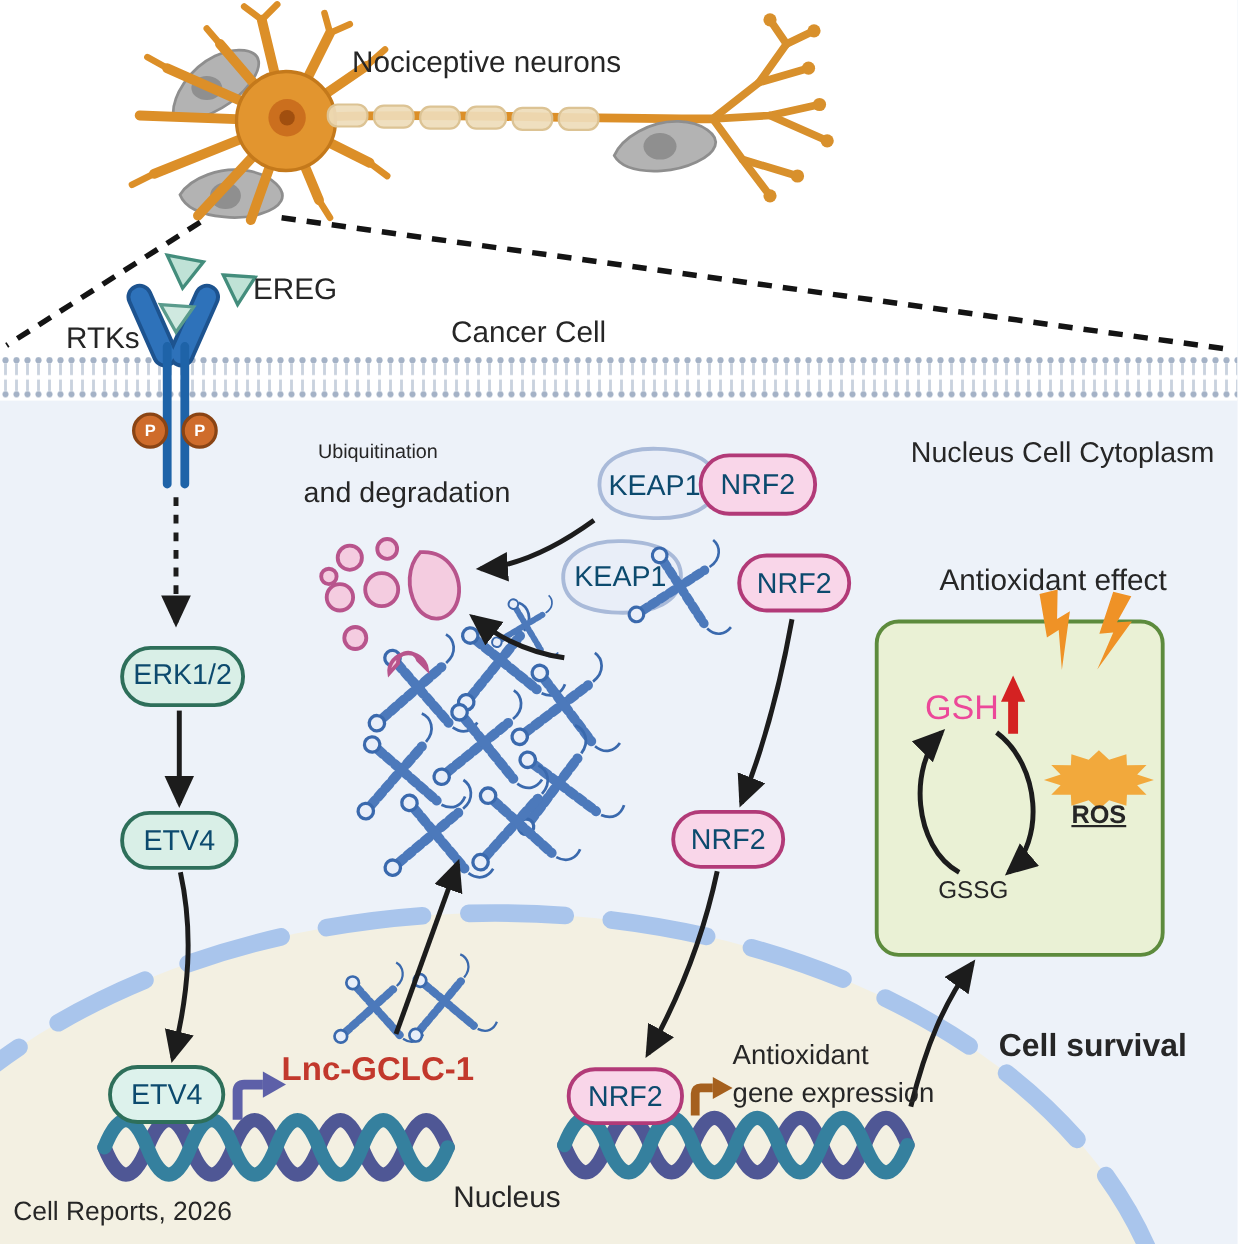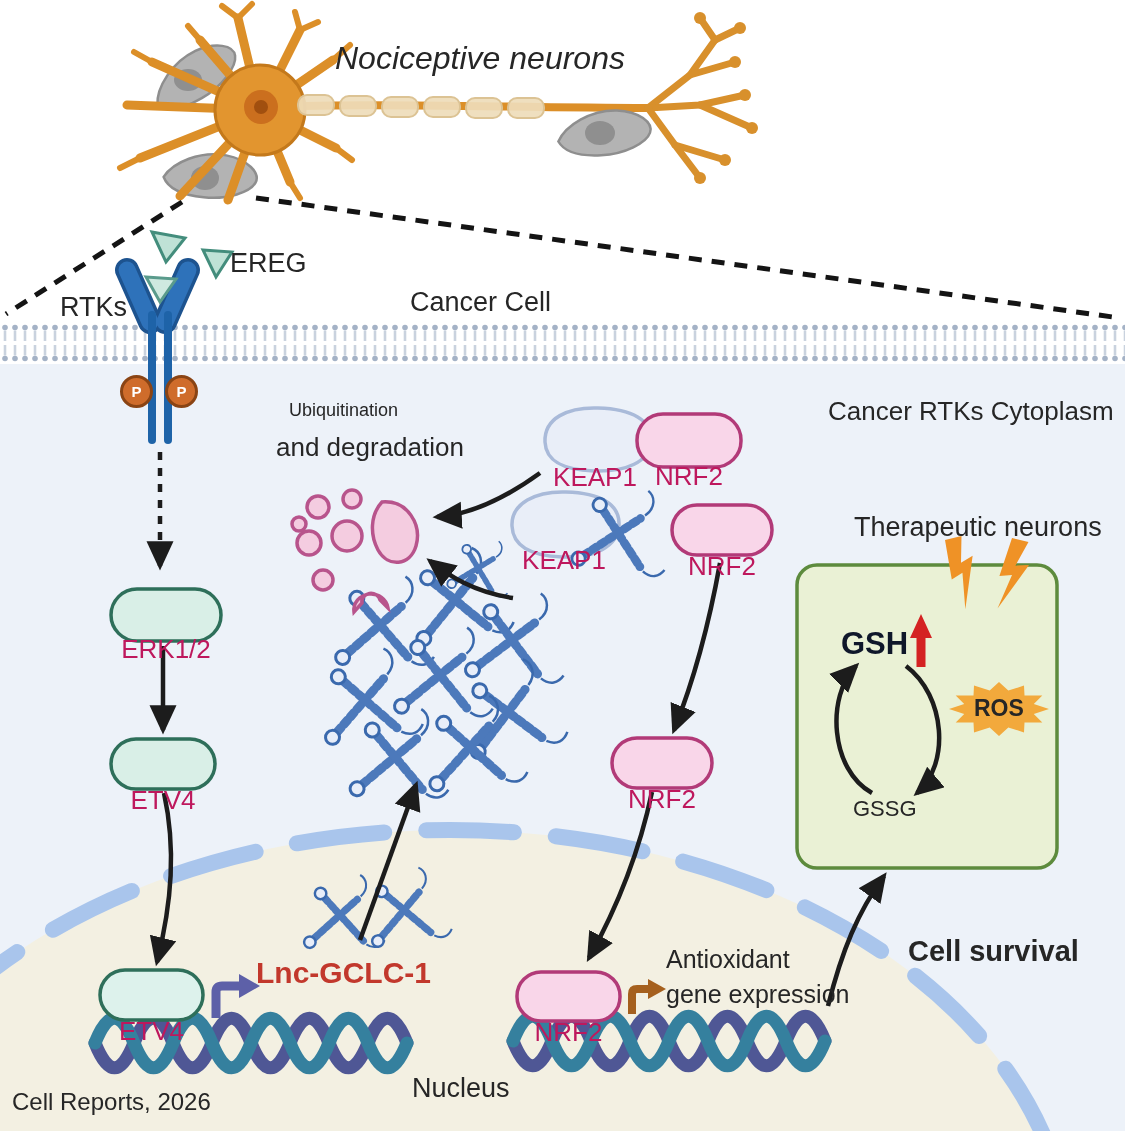--- a/index.html
+++ b/index.html
@@ -1,21 +1,21 @@
 <!DOCTYPE html>
 <html><head>
 <meta charset="utf-8">
 <style>
   html,body{margin:0;padding:0;}
   body{width:1125px;height:1131px;position:relative;background:#ffffff;overflow:hidden;
        font-family:"Liberation Sans",sans-serif;}
   #art{position:absolute;left:0;top:0;width:1125px;height:1131px;}
   .lbl{position:absolute;color:#262626;white-space:nowrap;line-height:1.05;}
   .node{position:absolute;display:flex;align-items:center;justify-content:center;
-        color:#be185d;font-size:26px;margin-top:36px;}
+        color:#0c4a6e;font-size:26px;}
   .pcirc{position:absolute;width:33px;height:33px;border-radius:50%;
          background:#cf6c2b;border:3px solid #8a4414;box-sizing:border-box;
          display:flex;align-items:center;justify-content:center;
          color:#fff;font-weight:bold;font-size:15px;}
 </style>
 </head>
 <body>
 
 <svg id="art" viewBox="0 0 1125 1131">
   <defs>
@@ -225,30 +225,30 @@
   <g>
     <path d="M216,1018 L216,992 Q216,986 222,986 L239,986" stroke="#5d60a8" stroke-width="9" fill="none"></path>
     <polygon points="239,974 260,986 239,998" fill="#5d60a8"></polygon>
   </g>
   <g>
     <path d="M632,1014 L632,994 Q632,989 637,989 L648,989" stroke="#a5601e" stroke-width="8" fill="none"></path>
     <polygon points="648,979 666,989 648,999" fill="#a5601e"></polygon>
   </g>
 </svg>
 
-<div class="lbl" style="left:335px;top:42px;font-size:32px;font-style:italic;">Nociceptive neurons</div>
+<div class="lbl" style="left:320px;top:42px;font-size:27px;">Nociceptive neurons</div>
 <div class="lbl" style="left:230px;top:249px;font-size:27px;">EREG</div>
 <div class="lbl" style="left:60px;top:293px;font-size:27px;">RTKs</div>
 <div class="lbl" style="left:410px;top:288px;font-size:27px;">Cancer Cell</div>
-<div class="lbl" style="left:828px;top:398px;font-size:26px;">Cancer RTKs Cytoplasm</div>
+<div class="lbl" style="left:828px;top:398px;font-size:26px;">Nucleus Cell Cytoplasm</div>
 <div class="lbl" style="left:289px;top:401px;font-size:18px;">Ubiquitination</div>
 <div class="lbl" style="left:276px;top:434px;font-size:26px;">and degradation</div>
-<div class="lbl" style="left:854px;top:513px;font-size:27px;">Therapeutic neurons</div>
-<div class="lbl" style="left:841px;top:628px;font-size:31px;font-weight:700;color:#0f172a;">GSH</div>
-<div class="lbl" style="left:974px;top:696px;font-size:23px;font-weight:600;">ROS</div>
+<div class="lbl" style="left:854px;top:513px;font-size:27px;">Antioxidant effect</div>
+<div class="lbl" style="left:841px;top:628px;font-size:31px;font-weight:400;color:#ec4899;">GSH</div>
+<div class="lbl" style="left:974px;top:728px;font-size:23px;font-weight:600;text-decoration:underline;">ROS</div>
 <div class="lbl" style="left:853px;top:797px;font-size:22px;">GSSG</div>
 <div class="lbl" style="left:908px;top:936px;font-size:29px;font-weight:700;">Cell survival</div>
 <div class="lbl" style="left:256px;top:957px;font-size:30px;font-weight:700;color:#c2382c;">Lnc-GCLC-1</div>
 <div class="lbl" style="left:666px;top:946px;font-size:25px;">Antioxidant</div>
 <div class="lbl" style="left:666px;top:981px;font-size:25px;">gene expression</div>
 <div class="lbl" style="left:412px;top:1074px;font-size:27px;text-align:right;">Nucleus</div>
 <div class="lbl" style="left:12px;top:1089px;font-size:24px;">Cell Reports, 2026</div>
 
 <div class="node" style="left:540px;top:410px;width:110px;height:62px;">KEAP1</div>
 <div class="node" style="left:637px;top:414px;width:104px;height:53px;">NRF2</div>

